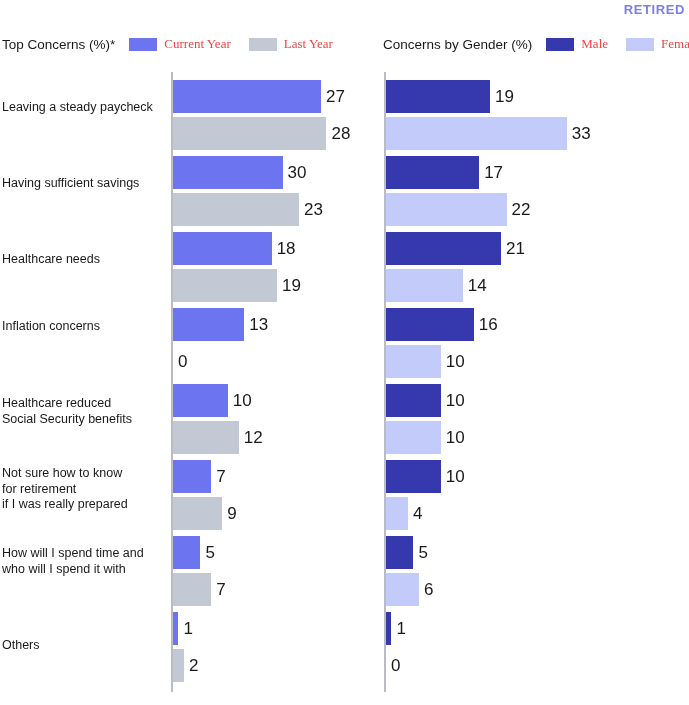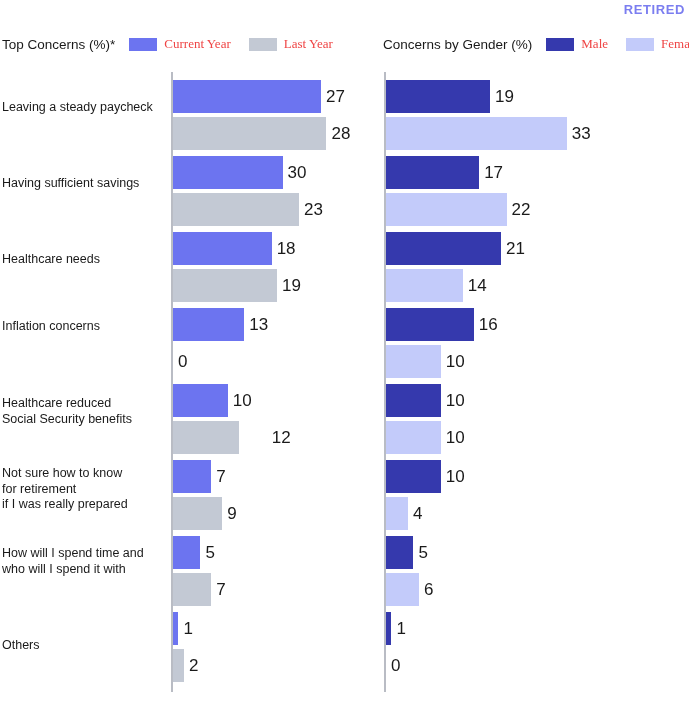--- a/index.html
+++ b/index.html
@@ -190,21 +190,21 @@
       <div class="bar-value" style="left: 478.68px; top: 240px;">16</div>
       <div class="bar" style="left: 386px; top: 277px; width: 54.8px; background: rgb(195, 203, 250);"></div>
       <div class="bar-value" style="left: 445.8px; top: 277px;">10</div>
       <div class="cat-label" style="top: 328px;">
         <div>Healthcare reduced</div>
         <div>Social Security benefits</div>
       </div>
       <div class="bar" style="left: 173px; top: 316px; width: 54.8px; background: rgb(108, 116, 240);"></div>
       <div class="bar-value" style="left: 232.8px; top: 316px;">10</div>
       <div class="bar" style="left: 173px; top: 353px; width: 65.76px; background: rgb(195, 201, 212);"></div>
-      <div class="bar-value" style="left: 243.76px; top: 353px; margin-left: 28px;">12</div>
+      <div class="bar-value" style="left: 243.76px; top: 353px;">12</div>
       <div class="bar" style="left: 386px; top: 316px; width: 54.8px; background: rgb(53, 57, 173);"></div>
       <div class="bar-value" style="left: 445.8px; top: 316px;">10</div>
       <div class="bar" style="left: 386px; top: 353px; width: 54.8px; background: rgb(195, 203, 250);"></div>
       <div class="bar-value" style="left: 445.8px; top: 353px;">10</div>
       <div class="cat-label" style="top: 398px;">
         <div>Not sure how to know</div>
         <div>for retirement</div>
         <div>if I was really prepared</div>
       </div>
       <div class="bar" style="left: 173px; top: 392px; width: 38.36px; background: rgb(108, 116, 240);"></div>

